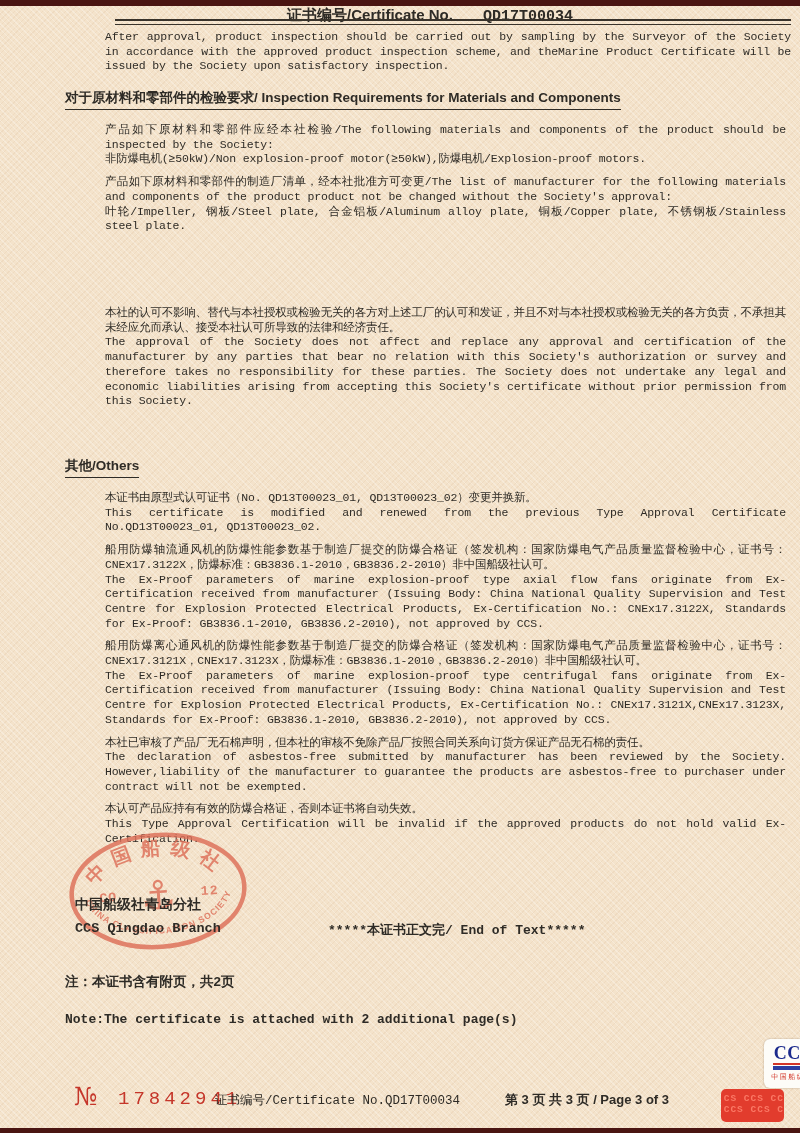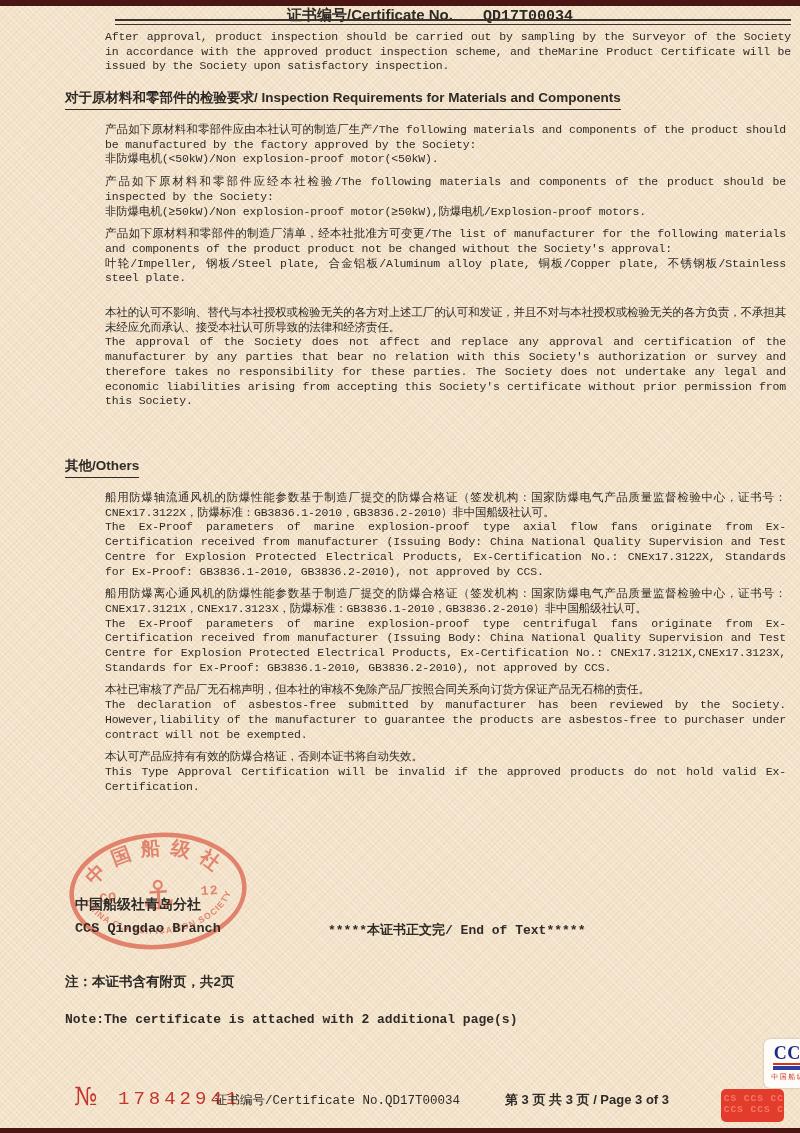--- a/index.html
+++ b/index.html
@@ -78,35 +78,35 @@
 
 <div class="abs hdr">
   <span>证书编号/Certificate No.</span><span class="val">QD17T00034</span>
 </div>
 <div class="abs rule2"></div>
 
 <p class="abs para intro">After approval,  product inspection should be carried out by sampling by the Surveyor of the Society in accordance with the approved product inspection scheme,  and theMarine Product Certificate will be issued by the Society upon satisfactory inspection.</p>
 
 <div class="abs sec sec1">
   <h3 class="sec-title">对于原材料和零部件的检验要求/ Inspection Requirements for Materials and Components</h3>
-  <p class="para">产品如下原材料和零部件应由本社认可的制造厂生产/The following materials and components of the product should be manufactured by the factory approved by the Society:
-非防爆电机(&lt;50kW)/Non explosion-proof motor(&lt;50kW).</p>
   <p class="para">产品如下原材料和零部件应经本社检验/The following materials and components of the product should be inspected by the Society:
 非防爆电机(≥50kW)/Non explosion-proof motor(≥50kW),防爆电机/Explosion-proof motors.</p>
   <p class="para">产品如下原材料和零部件的制造厂清单，经本社批准方可变更/The list of manufacturer for the following materials and components of the product product not be changed without the Society's approval:
 叶轮/Impeller, 钢板/Steel plate, 合金铝板/Aluminum alloy plate, 铜板/Copper plate, 不锈钢板/Stainless steel plate.</p>
 </div>
 
 <div class="abs sec sec2">
   <p class="para">本社的认可不影响、替代与本社授权或检验无关的各方对上述工厂的认可和发证，并且不对与本社授权或检验无关的各方负责，不承担其未经应允而承认、接受本社认可所导致的法律和经济责任。
 The approval of the Society does not affect and replace any approval and certification of the manufacturer by any parties that bear no relation with this Society's authorization or survey and therefore takes no responsibility for these parties. The Society does not undertake any legal and economic liabilities arising from accepting this Society's certificate without prior permission from this Society.</p>
 </div>
 
 <div class="abs sec sec3">
   <h3 class="sec-title">其他/Others</h3>
+  <p class="para">本证书由原型式认可证书（No. QD13T00023_01, QD13T00023_02）变更并换新。
+This certificate is modified and renewed from the previous Type Approval Certificate No.QD13T00023_01, QD13T00023_02.</p>
   <p class="para">船用防爆轴流通风机的防爆性能参数基于制造厂提交的防爆合格证（签发机构：国家防爆电气产品质量监督检验中心，证书号：CNEx17.3122X，防爆标准：GB3836.1-2010，GB3836.2-2010）非中国船级社认可。
 The Ex-Proof parameters of marine explosion-proof type axial flow fans originate from Ex-Certification received from manufacturer (Issuing Body: China National Quality Supervision and Test Centre for Explosion Protected Electrical Products, Ex-Certification No.: CNEx17.3122X, Standards for Ex-Proof: GB3836.1-2010, GB3836.2-2010), not approved by CCS.</p>
   <p class="para">船用防爆离心通风机的防爆性能参数基于制造厂提交的防爆合格证（签发机构：国家防爆电气产品质量监督检验中心，证书号：CNEx17.3121X，CNEx17.3123X，防爆标准：GB3836.1-2010，GB3836.2-2010）非中国船级社认可。
 The Ex-Proof parameters of marine explosion-proof type centrifugal fans originate from Ex-Certification received from manufacturer (Issuing Body: China National Quality Supervision and Test Centre for Explosion Protected Electrical Products, Ex-Certification No.: CNEx17.3121X,CNEx17.3123X, Standards for Ex-Proof: GB3836.1-2010, GB3836.2-2010), not approved by CCS.</p>
   <p class="para">本社已审核了产品厂无石棉声明，但本社的审核不免除产品厂按照合同关系向订货方保证产品无石棉的责任。
 The declaration of asbestos-free submitted by manufacturer has been reviewed by the Society. However,liability of the manufacturer to guarantee the products are asbestos-free to purchaser under contract will not be exempted.</p>
   <p class="para">本认可产品应持有有效的防爆合格证，否则本证书将自动失效。
 This Type Approval Certification will be invalid if the approved products do not hold valid Ex-Certification.</p>
 </div>
 

